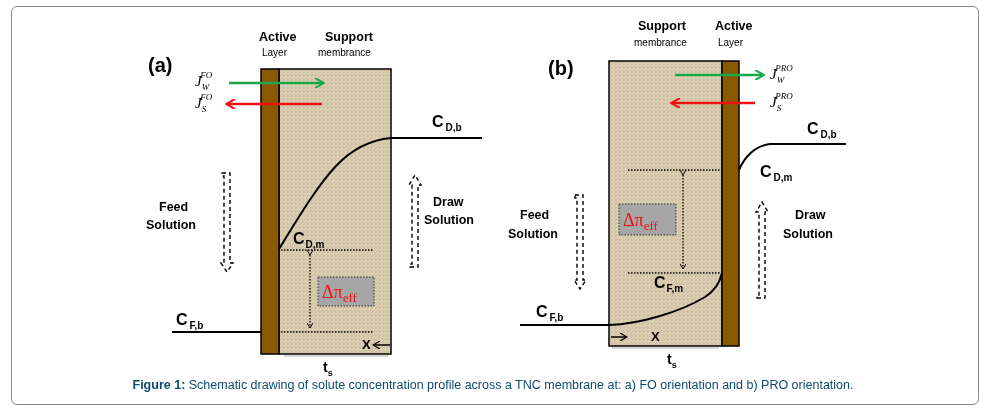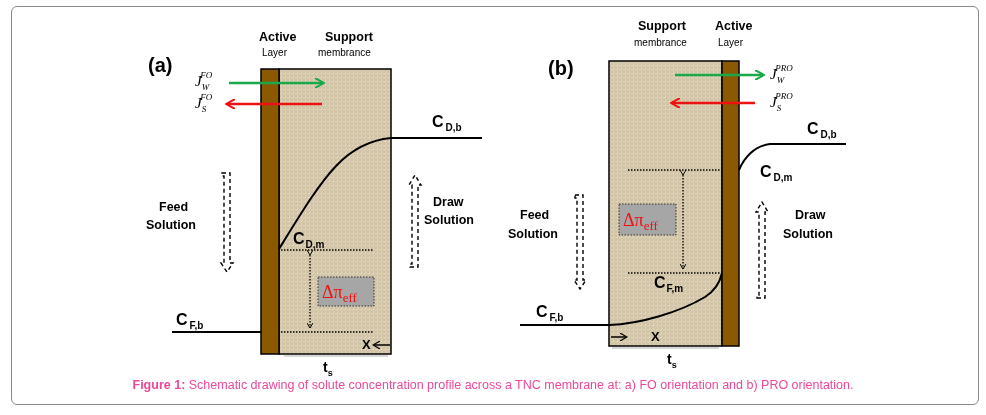--- a/index.html
+++ b/index.html
@@ -2,21 +2,21 @@
 <html><head>
 <meta charset="utf-8">
 <style>
   html, body { margin: 0; padding: 0; background: #ffffff; }
   body { width: 986px; height: 415px; position: relative; overflow: hidden; font-family: "Liberation Sans", sans-serif; }
   #frame { position: absolute; left: 11px; top: 6px; width: 968px; height: 399px; border: 1px solid #8a8a8a; border-radius: 6px; box-sizing: border-box; }
   svg#fig { position: absolute; left: 0; top: 0; }
   .lbl { font-family: "Liberation Sans", sans-serif; fill: #000; }
   .bold { font-weight: bold; }
   .it { font-family: "Liberation Serif", serif; font-style: italic; }
-  #caption { position: absolute; left: 0; width: 986px; top: 378px; text-align: center; font-size: 12.5px; color: #ec4899; font-family: "Liberation Sans", sans-serif; }
+  #caption { position: absolute; left: 0; width: 986px; top: 378px; text-align: center; font-size: 12.5px; color: #0c4a6e; font-family: "Liberation Sans", sans-serif; }
   #caption b { font-weight: bold; }
 </style>
 </head>
 <body>
 
 <div id="frame"></div>
 
 <svg id="fig" width="986" height="415" viewBox="0 0 986 415">
   <defs>
     <pattern id="weave" width="4" height="4" patternUnits="userSpaceOnUse">

